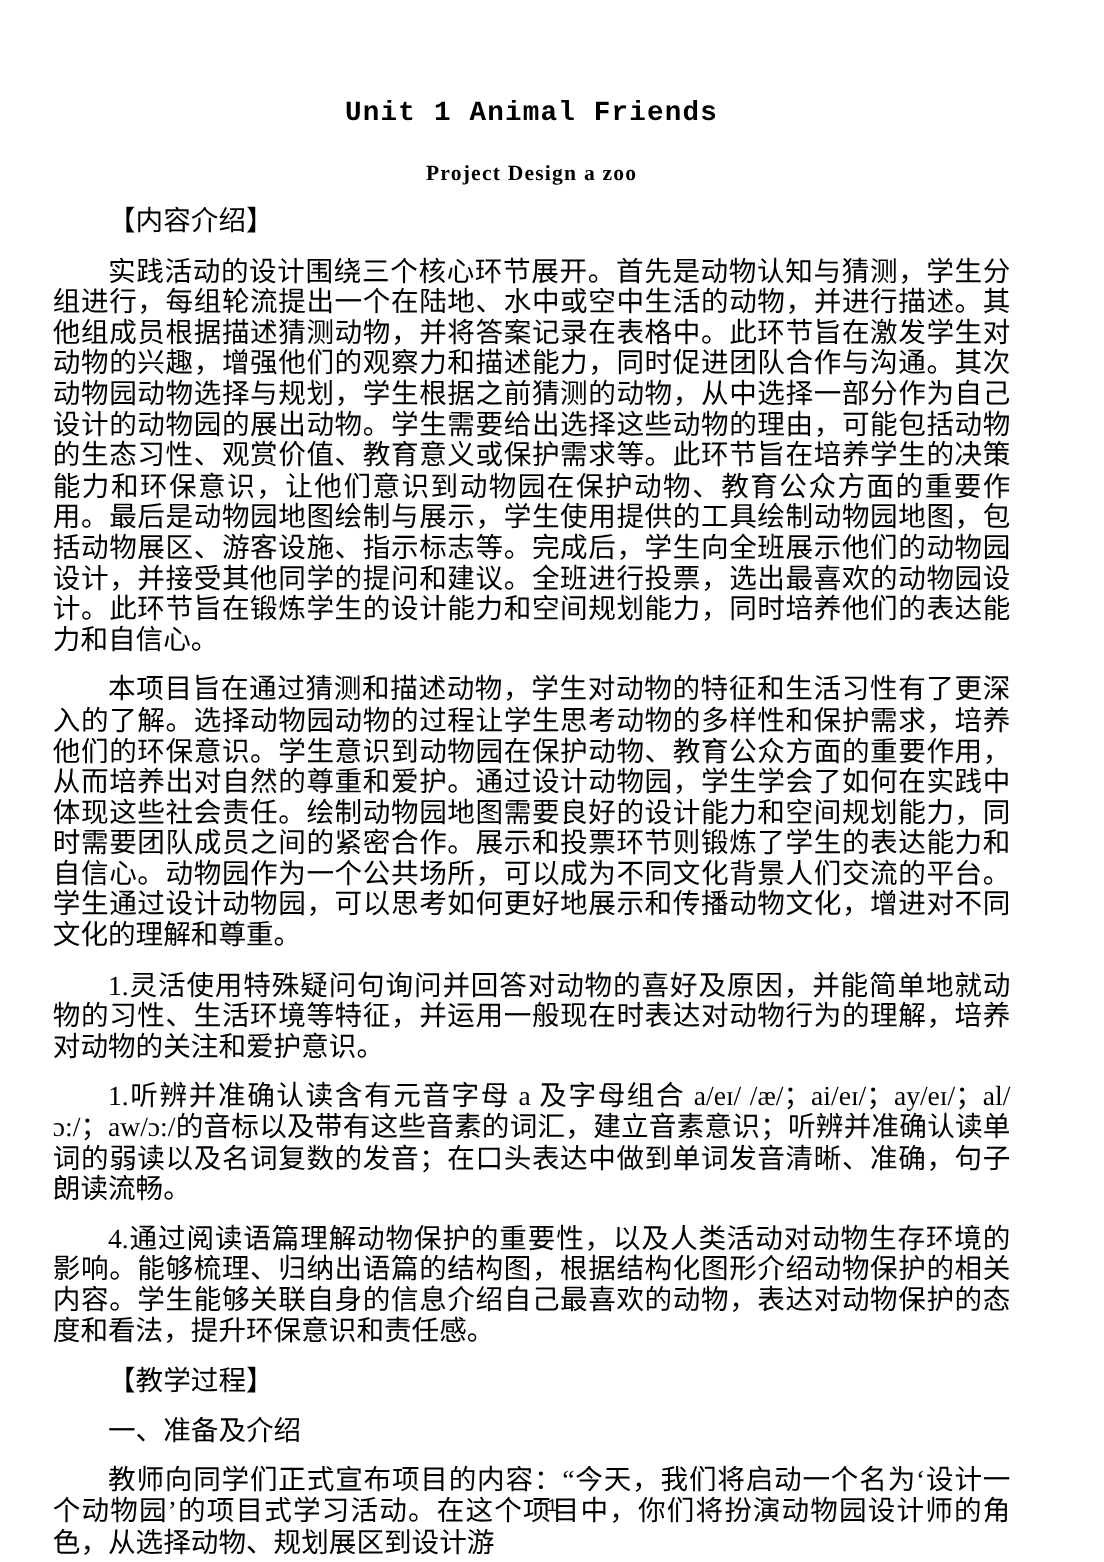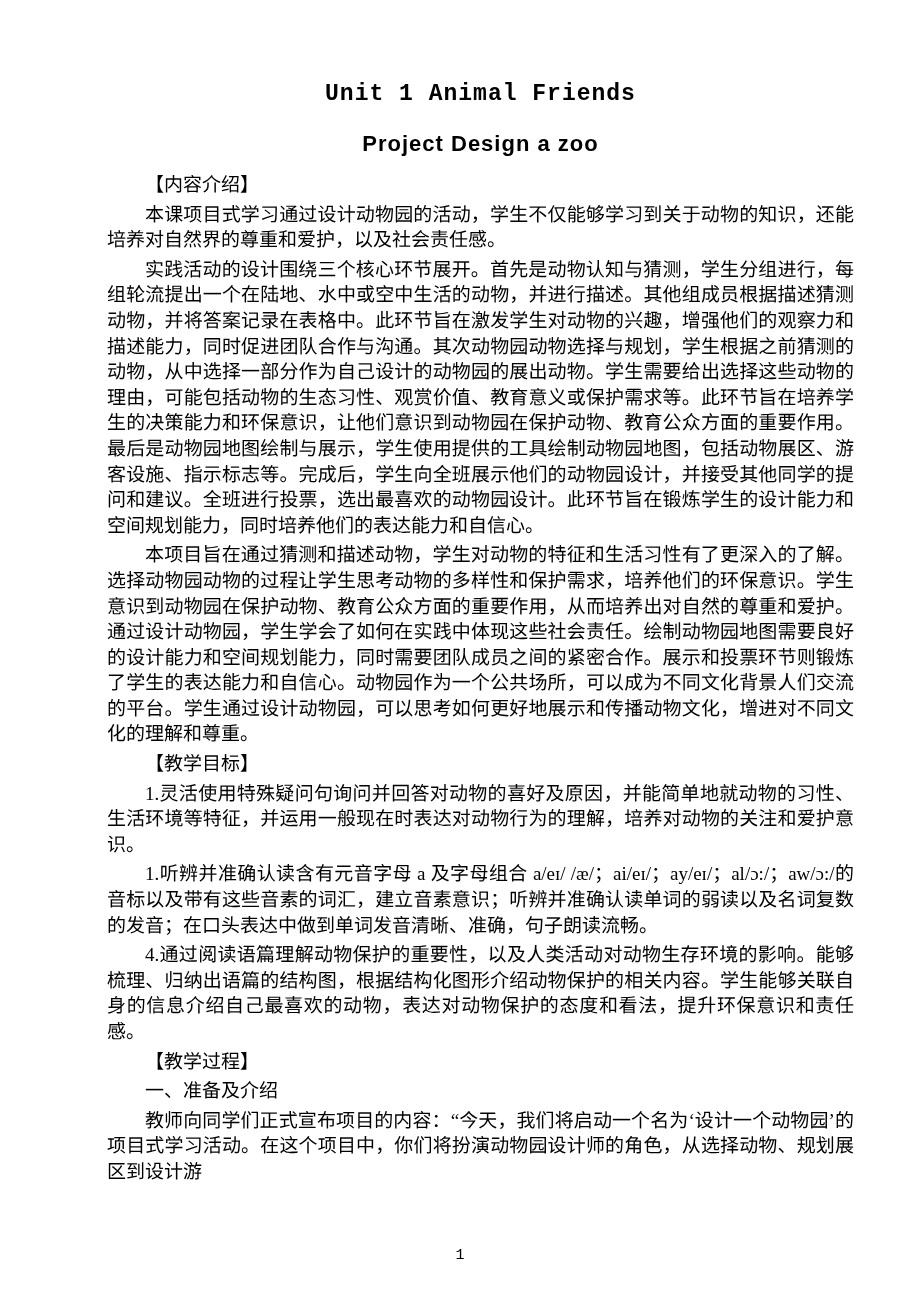--- a/index.html
+++ b/index.html
@@ -7,45 +7,45 @@
     padding: 0;
     background: #ffffff;
   }
   .page {
     position: relative;
     width: 920px;
     height: 1302px;
     background: #ffffff;
     color: #000000;
     box-sizing: border-box;
-    padding: 80px 62px 0 103px;
+    padding: 80px 62px 0 28px;
     overflow: hidden;
     font-family: "Liberation Serif", "DejaVu Serif", serif;
   }
   .title {
     margin: 0 0 24px 0;
     text-align: center;
     font-family: "Liberation Mono", "DejaVu Sans Mono", monospace;
     font-weight: bold;
     font-size: 23px;
     line-height: 28px;
     letter-spacing: 1px;
   }
   .subtitle {
     margin: 0 0 16px 0;
     text-align: center;
-    font-family: Liberation Sans, sans-serif;
+    font-family: Liberation Serif, serif;
     font-weight: bold;
-    font-size: 22px;
+    font-size: 18px;
     line-height: 24px;
     letter-spacing: 1px;
   }
   .para {
-    margin: 4px;
-    font-size: 19px;
+    margin: 16px;
+    font-size: 23px;
     line-height: 25.6px;
     text-align: justify;
     text-indent: 2em;
     word-break: break-all;
   }
   .page-number {
     position: absolute;
     left: 0;
     bottom: 38px;
     width: 100%;
@@ -58,25 +58,23 @@
 <body>
 
 <div class="page">
 
   <h1 class="title">Unit 1 Animal Friends</h1>
   <h2 class="subtitle">Project Design a zoo</h2>
 
   <div>
 
     <p class="para">【内容介绍】</p>
-    <p class="para">本课项目式学习通过设计动物园的活动，学生不仅能够学习到关于动物的知识，还能培养对自然界的尊重和爱护，以及社会责任感。</p>
     <p class="para">实践活动的设计围绕三个核心环节展开。首先是动物认知与猜测，学生分组进行，每组轮流提出一个在陆地、水中或空中生活的动物，并进行描述。其他组成员根据描述猜测动物，并将答案记录在表格中。此环节旨在激发学生对动物的兴趣，增强他们的观察力和描述能力，同时促进团队合作与沟通。其次动物园动物选择与规划，学生根据之前猜测的动物，从中选择一部分作为自己设计的动物园的展出动物。学生需要给出选择这些动物的理由，可能包括动物的生态习性、观赏价值、教育意义或保护需求等。此环节旨在培养学生的决策能力和环保意识，让他们意识到动物园在保护动物、教育公众方面的重要作用。最后是动物园地图绘制与展示，学生使用提供的工具绘制动物园地图，包括动物展区、游客设施、指示标志等。完成后，学生向全班展示他们的动物园设计，并接受其他同学的提问和建议。全班进行投票，选出最喜欢的动物园设计。此环节旨在锻炼学生的设计能力和空间规划能力，同时培养他们的表达能力和自信心。</p>
     <p class="para">本项目旨在通过猜测和描述动物，学生对动物的特征和生活习性有了更深入的了解。选择动物园动物的过程让学生思考动物的多样性和保护需求，培养他们的环保意识。学生意识到动物园在保护动物、教育公众方面的重要作用，从而培养出对自然的尊重和爱护。通过设计动物园，学生学会了如何在实践中体现这些社会责任。绘制动物园地图需要良好的设计能力和空间规划能力，同时需要团队成员之间的紧密合作。展示和投票环节则锻炼了学生的表达能力和自信心。动物园作为一个公共场所，可以成为不同文化背景人们交流的平台。学生通过设计动物园，可以思考如何更好地展示和传播动物文化，增进对不同文化的理解和尊重。</p>
 
-    <p class="para">【教学目标】</p>
     <p class="para">1.灵活使用特殊疑问句询问并回答对动物的喜好及原因，并能简单地就动物的习性、生活环境等特征，并运用一般现在时表达对动物行为的理解，培养对动物的关注和爱护意识。</p>
     <p class="para">1.听辨并准确认读含有元音字母 a 及字母组合 a/eɪ/ /æ/；ai/eɪ/；ay/eɪ/；al/ɔ:/；aw/ɔ:/的音标以及带有这些音素的词汇，建立音素意识；听辨并准确认读单词的弱读以及名词复数的发音；在口头表达中做到单词发音清晰、准确，句子朗读流畅。</p>
     <p class="para">4.通过阅读语篇理解动物保护的重要性，以及人类活动对动物生存环境的影响。能够梳理、归纳出语篇的结构图，根据结构化图形介绍动物保护的相关内容。学生能够关联自身的信息介绍自己最喜欢的动物，表达对动物保护的态度和看法，提升环保意识和责任感。</p>
 
     <p class="para">【教学过程】</p>
     <p class="para">一、准备及介绍</p>
     <p class="para">教师向同学们正式宣布项目的内容：“今天，我们将启动一个名为‘设计一个动物园’的项目式学习活动。在这个项目中，你们将扮演动物园设计师的角色，从选择动物、规划展区到设计游</p>
 
   </div>
 

